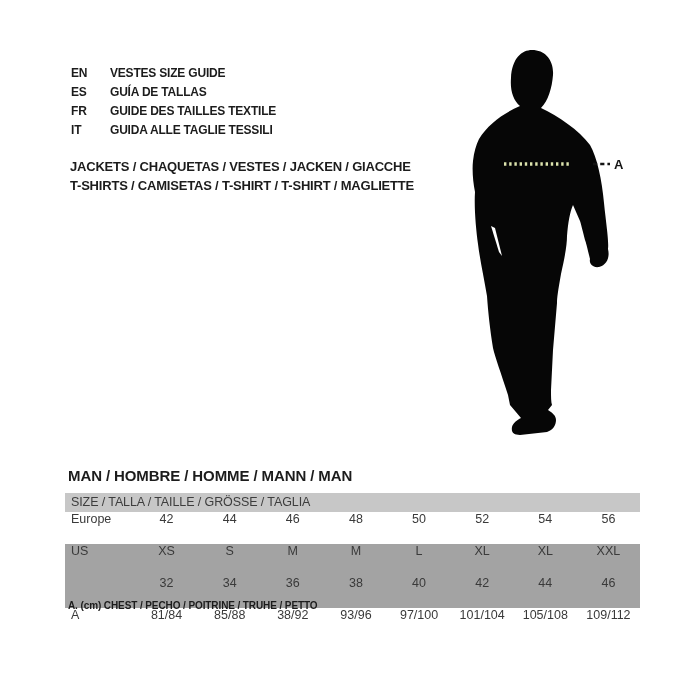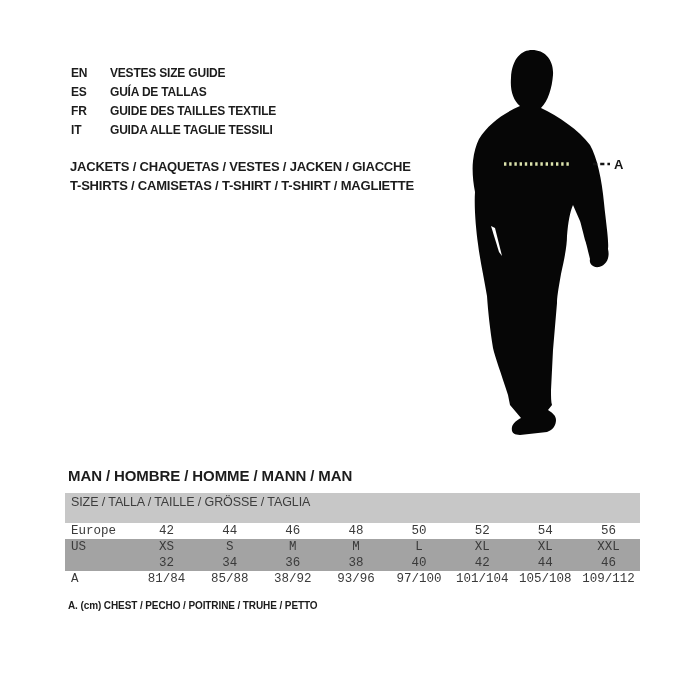--- a/index.html
+++ b/index.html
@@ -8,24 +8,24 @@
     font-family:"Liberation Sans", sans-serif;color:#1c1c1c;overflow:hidden;
   }
   .lang-list{position:absolute;left:71px;top:64px;}
   .lang-row{display:flex;height:18.8px;align-items:center;font-weight:bold;font-size:12px;letter-spacing:-0.2px;}
   .lang-code{width:39px;flex:none;}
   .products{position:absolute;left:70px;top:158px;font-weight:bold;font-size:13px;letter-spacing:-0.2px;line-height:18.5px;}
   .figure-wrap{position:absolute;left:440px;top:45px;width:220px;height:400px;}
   .section-title{position:absolute;left:68px;top:467px;font-weight:bold;font-size:15px;letter-spacing:-0.1px;}
   .size-table{position:absolute;left:65px;top:493px;width:575px;font-size:12.5px;}
   .size-table-header{
-    height:30px;line-height:19px;background:#c7c7c7;color:#3d3d3d;
+    height:19px;line-height:19px;background:#c7c7c7;color:#3d3d3d;
     padding-left:6px;letter-spacing:-0.1px;box-sizing:border-box;
   }
-  .t-row{display:flex;height:16px;align-items:center;color:#3a3a3a;font-family:Liberation Mono, monospace;}
+  .t-row{display:flex;height:32px;align-items:flex-start;color:#3a3a3a;}
   .t-row.shaded{background:#a3a3a3;}
   .t-label{width:70px;flex:none;padding-left:6px;box-sizing:border-box;}
   .t-cell{flex:1;text-align:center;}
   .footnote{position:absolute;left:68px;top:600px;font-weight:bold;font-size:10px;letter-spacing:-0.1px;}
 </style>
 </head>
 <body>
 
 <div class="lang-list">
   <div class="lang-row">

